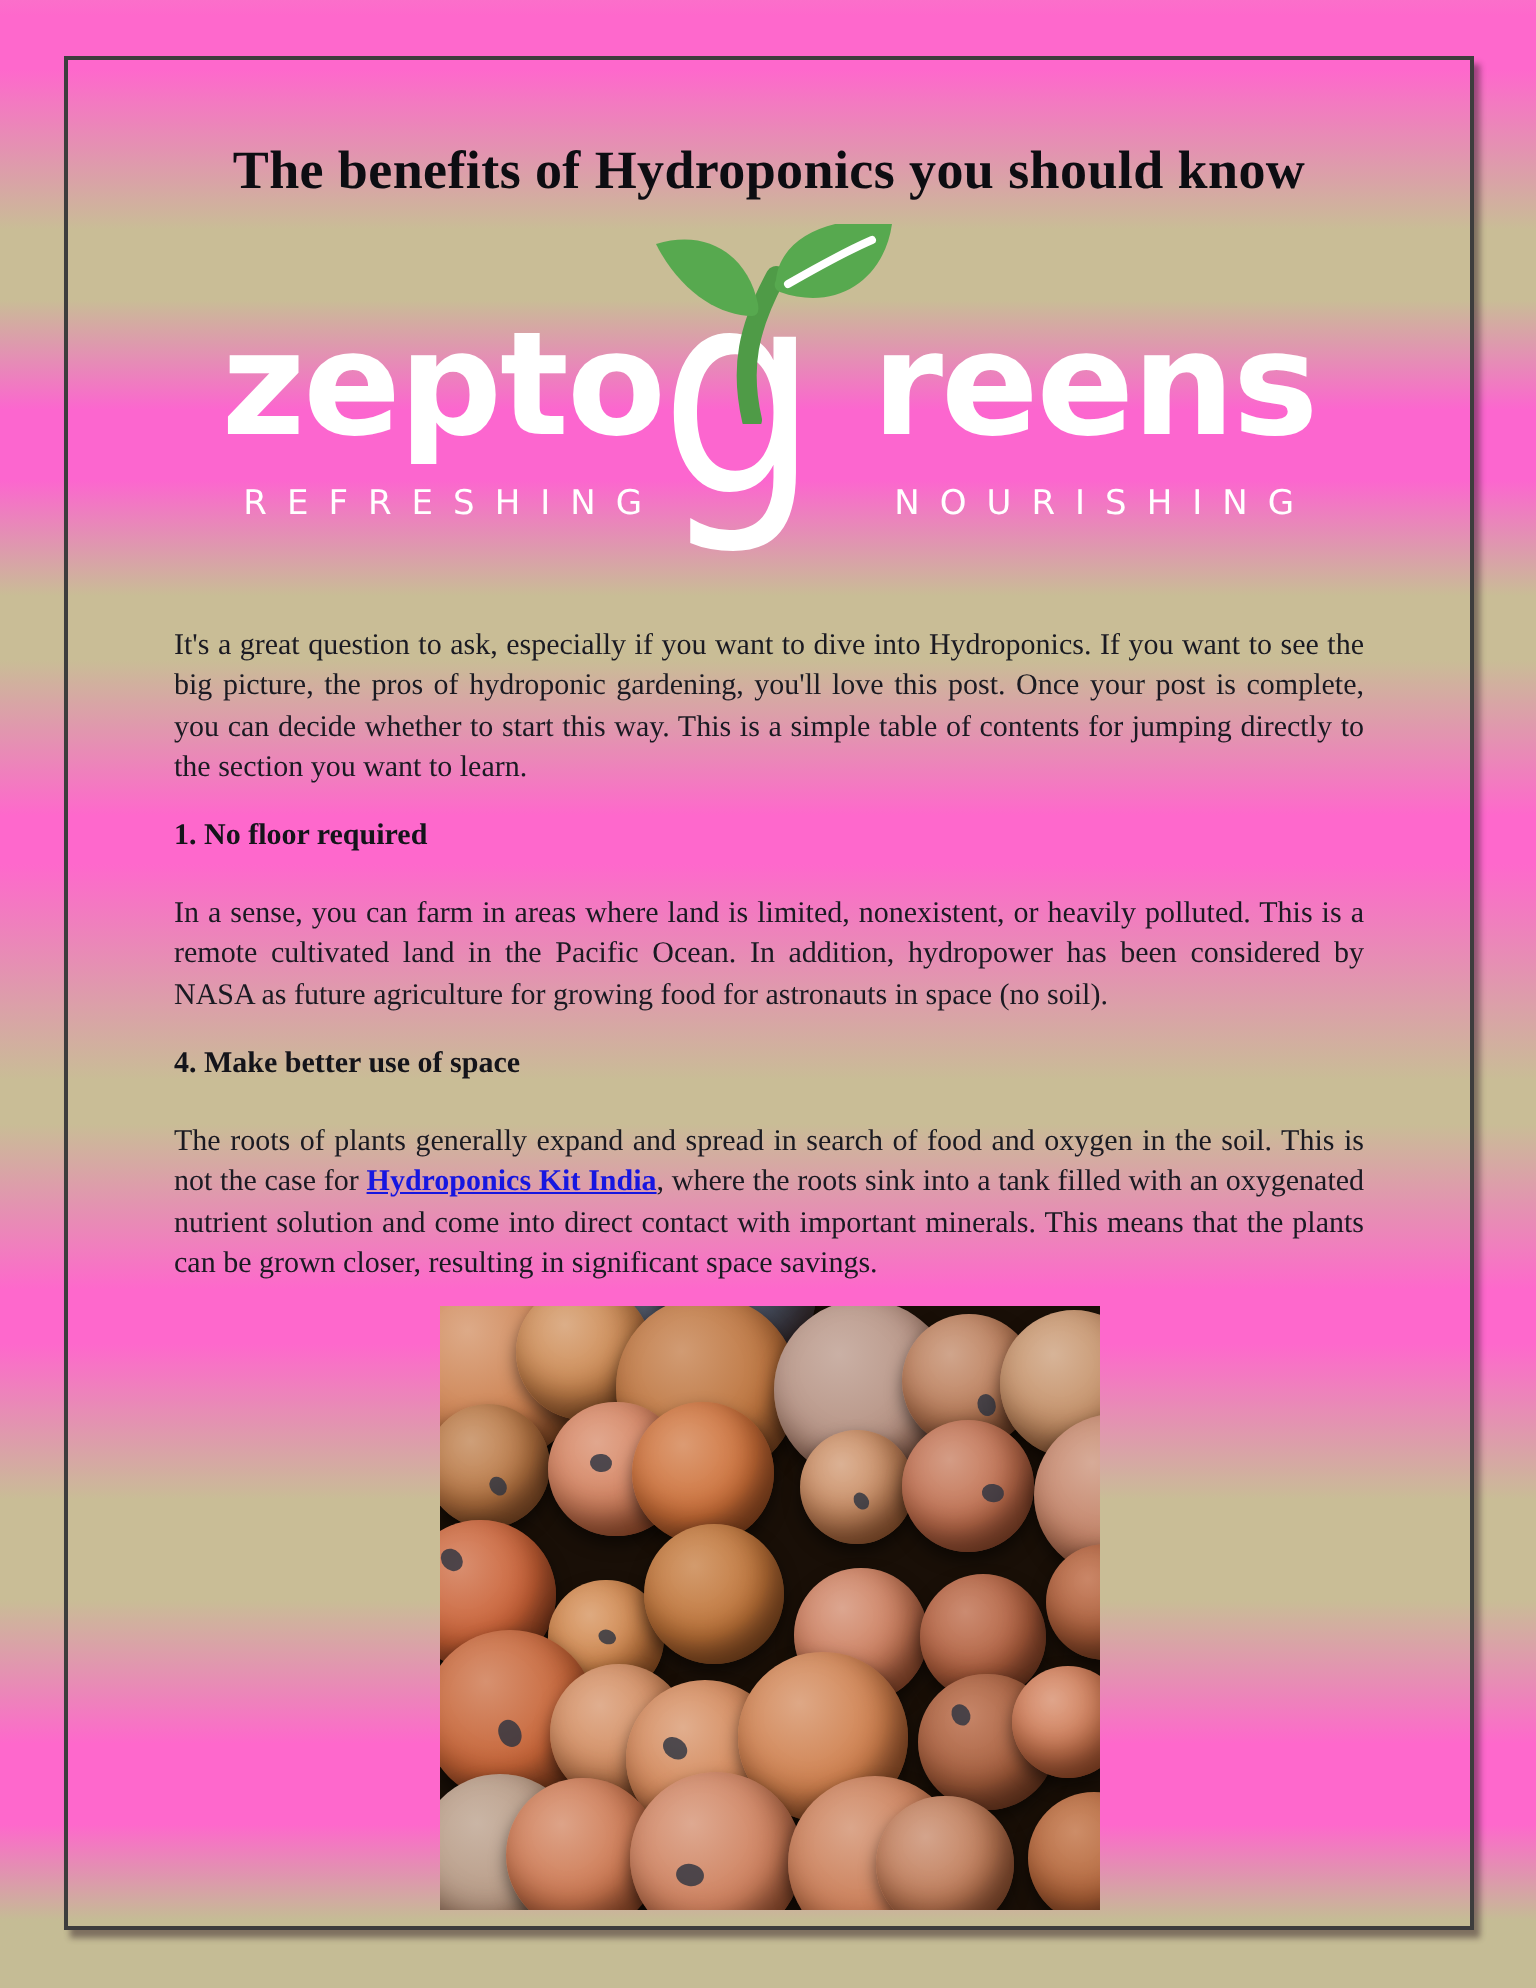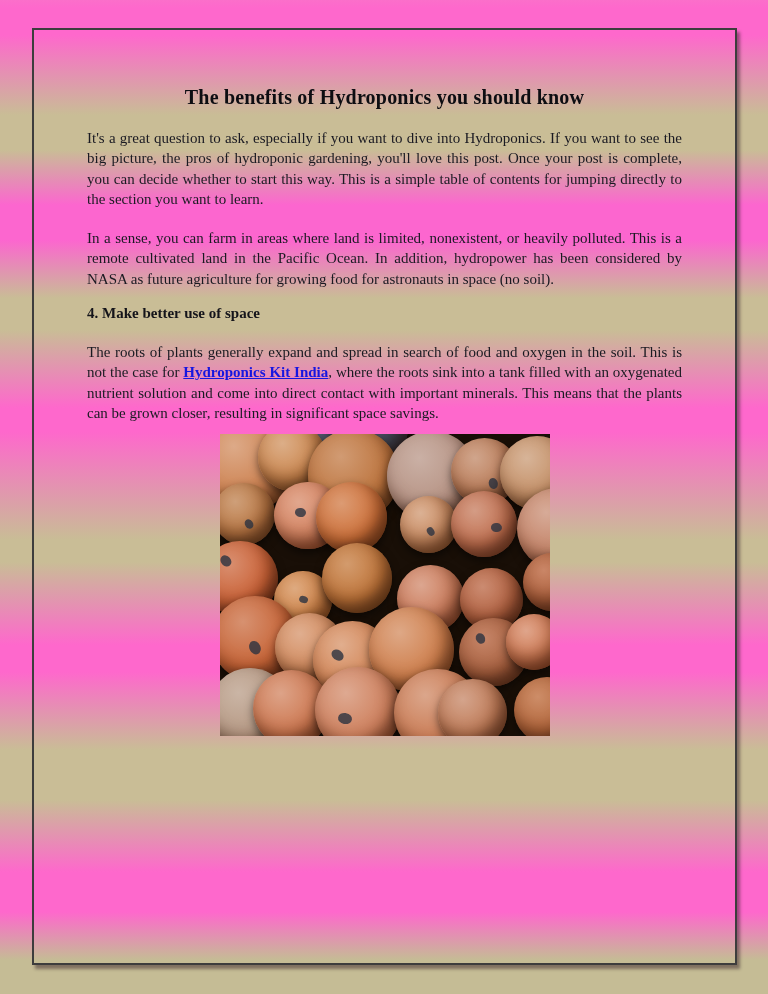--- a/index.html
+++ b/index.html
@@ -21,22 +21,22 @@
       #fe68cc 872px,#fe68cc 912px,
       #c5bc95 960px,#c5bc95 994px);
   }
   .frame{
     position:absolute;left:32px;top:28px;width:705px;height:937px;
     box-sizing:border-box;border:2px solid #3d3d3d;
     box-shadow:3px 4px 3px rgba(40,20,30,.45);
     padding:0 53px;
   }
   .title{
-    margin:56px 0 0 0;text-align:center;
-    font-size:20px;font-weight:bold;color:#0d0d12;letter-spacing:.2px;
+    margin:40px 0 0 0;text-align:center;
+    font-size:27px;font-weight:bold;color:#0d0d12;letter-spacing:.2px;
   }
   
   .logo{
     position:relative;height:172px;margin:21px auto 0;
     display:flex;justify-content:center;align-items:flex-start;
     font-family:"DejaVu Sans",sans-serif;color:#ffffff;
   }
   .logo-col{display:flex;flex-direction:column;align-items:center;padding-top:34px;}
   .logo-word{font-size:72px;line-height:1;font-weight:bold;letter-spacing:-1px;}
   .logo-tagline{margin-top:14px;font-size:17px;font-weight:normal;letter-spacing:10px;text-indent:10px;white-space:nowrap;}
@@ -65,23 +65,43 @@
   .spot{position:absolute;background:#2b3240;border-radius:50%;opacity:.8;}
 </style>
 </head>
 <body>
 
 <div class="page">
   <div class="frame">
 
     <h1 class="title">The benefits of Hydroponics you should know</h1>
 
+    <div class="logo">
+      <div class="logo-col">
+        <span class="logo-word">zepto</span>
+        <span class="logo-tagline">REFRESHING</span>
+      </div>
+      <div class="logo-gbox">
+        <svg class="sprout" width="126" height="100" viewBox="0 0 126 100">
+          <path d="M52 98 C 46 72, 50 52, 64 26" fill="none" stroke="#4f9b47" stroke-width="10" stroke-linecap="round"></path>
+          <path d="M52 46 C 36 46, 16 34, 4 10 C 30 2, 50 16, 55 40 Q 56 46, 52 46 Z" fill="#57a94f"></path>
+          <path d="M64 28 C 66 6, 94 -6, 122 0 C 118 28, 94 44, 66 34 Q 62 32, 64 28 Z" fill="#57a94f"></path>
+          <path d="M70 30 C 84 22, 98 14, 112 8" fill="none" stroke="#ffffff" stroke-width="4" stroke-linecap="round"></path>
+        </svg>
+        <span class="g-letter">g</span>
+      </div>
+      <div class="logo-col">
+        <span class="logo-word">reens</span>
+        <span class="logo-tagline">NOURISHING</span>
+      </div>
+    </div>
 
     <p class="body-text">It's a great question to ask, especially if you want to dive into Hydroponics. If you want to see the big picture, the pros of hydroponic gardening, you'll love this post. Once your post is complete, you can decide whether to start this way. This is a simple table of contents for jumping directly to the section you want to learn.</p>
 
+    <p class="sec-heading">1. No floor required</p>
     <p class="body-text">In a sense, you can farm in areas where land is limited, nonexistent, or heavily polluted. This is a remote cultivated land in the Pacific Ocean. In addition, hydropower has been considered by NASA as future agriculture for growing food for astronauts in space (no soil).</p>
 
     <p class="sec-heading">4. Make better use of space</p>
     <p class="body-text"><span>The roots of plants generally expand and spread in search of food and oxygen in the soil. This is not the case for </span><a class="kit-link">Hydroponics Kit India</a><span>, where the roots sink into a tank filled with an oxygenated nutrient solution and come into direct contact with important minerals. This means that the plants can be grown closer, resulting in significant space savings.</span></p>
 
     <div class="photo">
         <div class="pebble" style="left: 32px; top: -44px; width: 92px; height: 92px; background: radial-gradient(circle at 42% 38%, rgb(107, 116, 134), rgb(69, 77, 92) 60%, rgb(38, 43, 54) 95%);"></div>
         <div class="pebble" style="left: 112px; top: -44px; width: 76px; height: 76px; background: radial-gradient(circle at 40% 35%, rgb(93, 101, 118), rgb(58, 65, 80) 60%, rgb(32, 36, 46) 95%);"></div>
         <div class="pebble" style="left: -19.9091px; top: -16.6984px; width: 94.4275px; height: 94.4275px; background: radial-gradient(circle at 36% 30%, rgb(221, 170, 136), rgb(205, 130, 81) 55%, rgb(148, 81, 35) 96%);"></div>
         <div class="pebble" style="left: 38.3391px; top: -11.1504px; width: 68.0693px; height: 68.0693px; background: radial-gradient(circle at 36% 30%, rgb(220, 174, 136), rgb(204, 136, 80) 55%, rgb(147, 86, 36) 96%);"></div>

